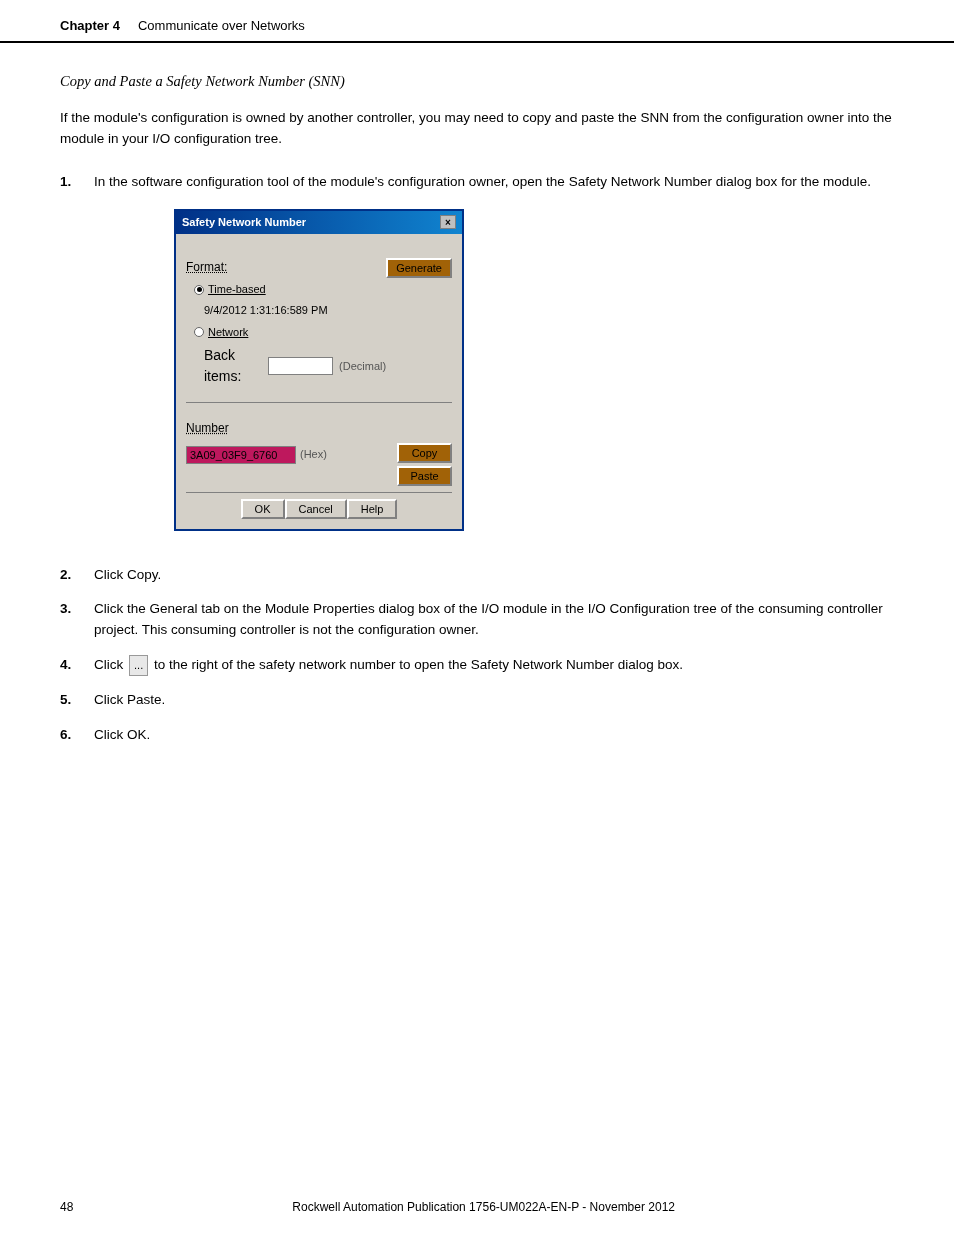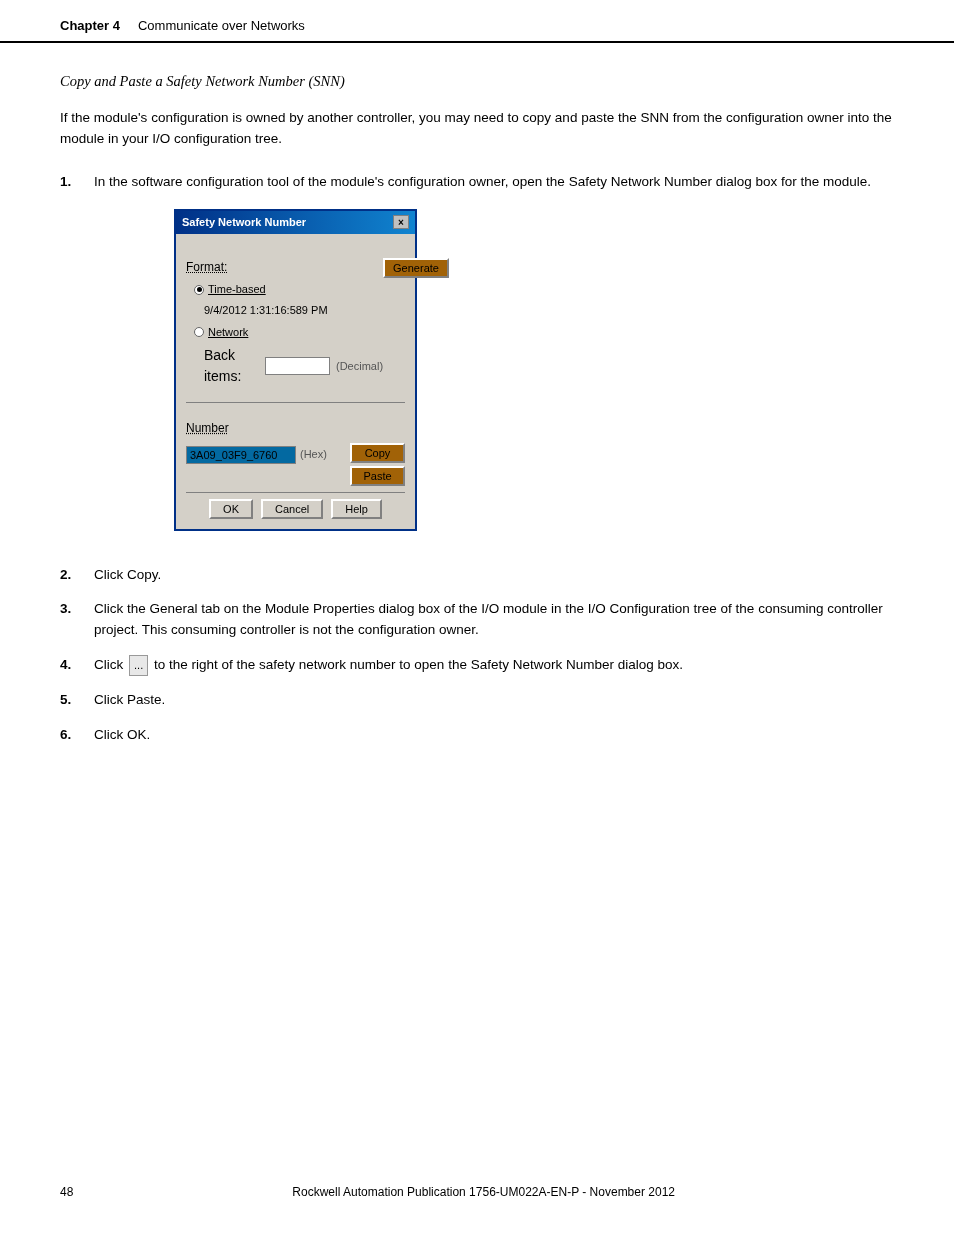--- a/index.html
+++ b/index.html
@@ -34,21 +34,21 @@
       margin-right: 18px;
     }
     .header-section {
       font-family: Arial, sans-serif;
       font-size: 13px;
     }
 
     
     .footer {
       position: absolute;
-      bottom: 36px;
+      bottom: 21px;
       left: 60px;
       right: 60px;
       display: flex;
       justify-content: space-between;
       align-items: center;
       font-family: Arial, sans-serif;
       font-size: 12px;
     }
 
     
@@ -108,21 +108,21 @@
 
     
     .dialog-wrapper {
       margin: 16px 0 20px 80px;
     }
 
     .dialog {
       display: inline-block;
       border: 2px solid #003087;
       background: #d4d0c8;
-      width: 243px;
+      width: 290px;
       font-family: Arial, sans-serif;
       font-size: 11px;
     }
 
     .dialog-titlebar {
       background: linear-gradient(to right, #003087, #1084d0);
       color: white;
       font-size: 11px;
       font-weight: bold;
       padding: 3px 6px;
@@ -257,21 +257,21 @@
     }
     .dialog-number-row {
       display: flex;
       align-items: center;
       gap: 4px;
       margin-top: 3px;
       margin-left: 0;
     }
     .dialog-number-input {
       border: 1px solid #808080;
-      background: #0369a1;
+      background: #be185d;
       height: 18px;
       width: 110px;
       font-size: 11px;
       padding: 0 3px;
     }
     .dialog-hex-label {
       font-size: 11px;
       color: #555;
     }
 
@@ -284,21 +284,21 @@
 
     .dialog-number-area {
       display: flex;
       align-items: flex-start;
       margin-bottom: 4px;
     }
 
     .dialog-bottom-buttons {
       display: flex;
       justify-content: center;
-      gap: 8px;
+      gap: 0;
       padding: 6px 0 4px 0;
       border-top: 1px solid #808080;
       margin-top: 6px;
     }
     .dialog-bottom-btn {
       background: #d4d0c8;
       border: 2px solid;
       border-color: #fff #808080 #808080 #fff;
       font-size: 11px;
       padding: 2px 12px;

